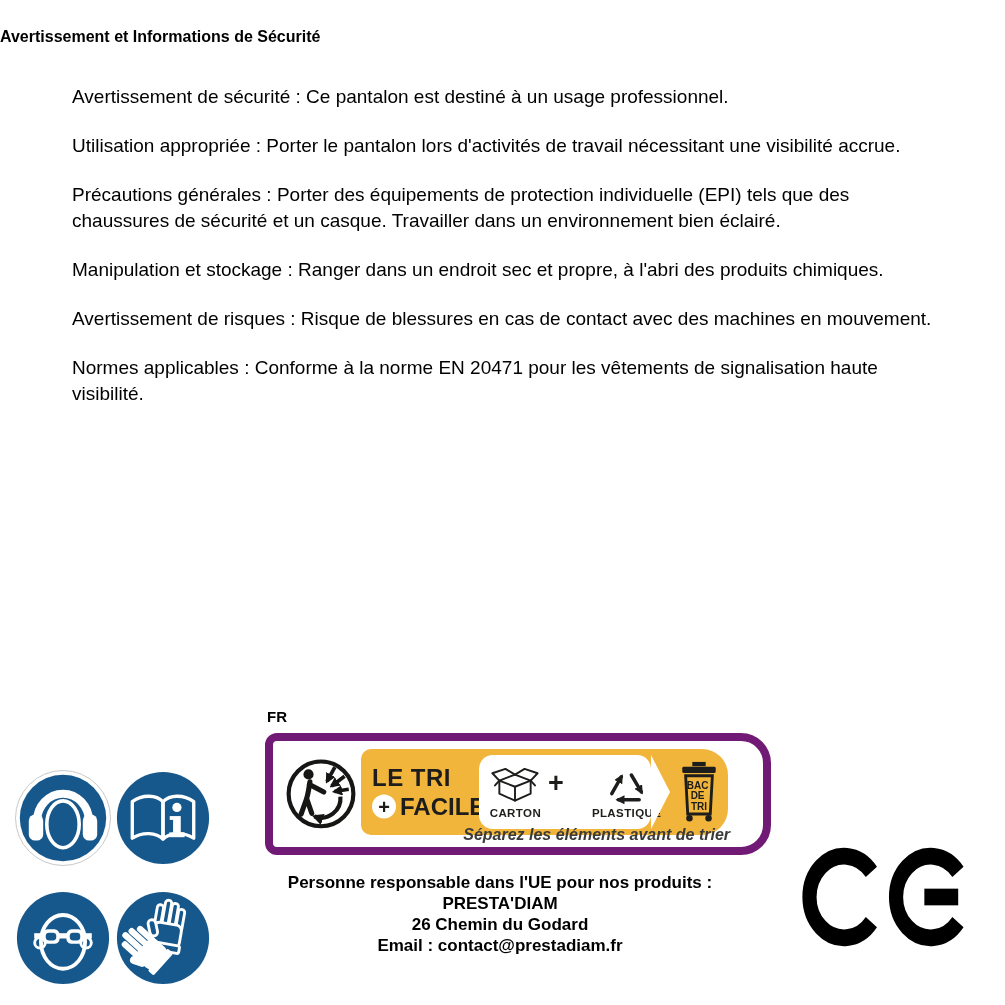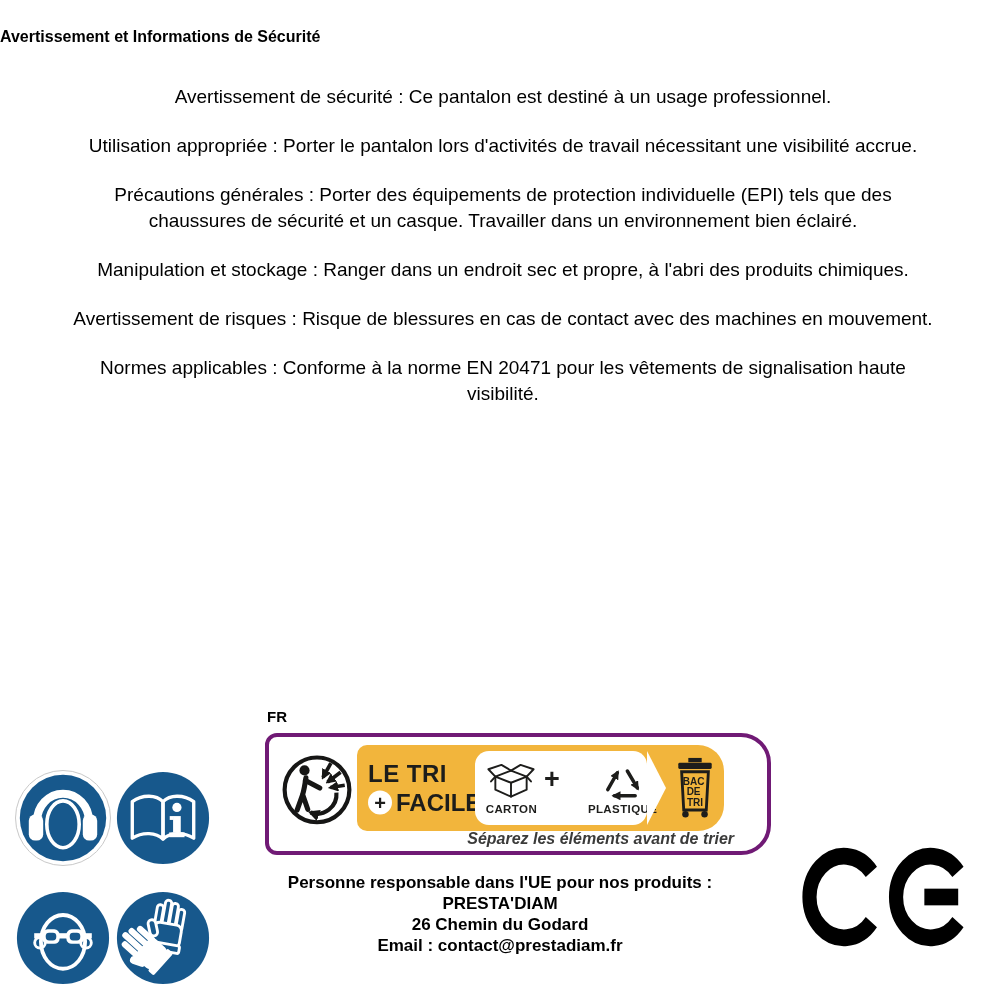--- a/index.html
+++ b/index.html
@@ -3,26 +3,26 @@
 <meta charset="utf-8">
 <style>
   html,body{margin:0;padding:0;background:#fff;}
   .canvas{position:relative;width:1005px;height:1005px;background:#fff;overflow:hidden;
           font-family:"Liberation Sans",sans-serif;color:#000;}
 
   
   .doc-title{position:absolute;top:28px;left:0;width:100%;text-align:left;
              font-size:16px;font-weight:bold;}
   .paragraphs{position:absolute;top:84px;left:72px;width:862px;font-size:19px;line-height:26px;}
-  .paragraphs p{margin:0 0 23px 0;text-align:center;}
+  .paragraphs p{margin:0 0 23px 0;}
 
   
   .fr-label{position:absolute;left:267px;top:708px;font-size:15px;font-weight:bold;}
   .infotri{position:absolute;left:265px;top:733px;width:506px;height:122px;background:#fff;
-           border:4px solid #701a75;border-radius:12px 30px 30px 12px;box-sizing:border-box;}
+           border:8px solid #701a75;border-radius:12px 30px 30px 12px;box-sizing:border-box;}
   .triman{position:absolute;left:11px;top:12px;}
   .band{position:absolute;left:88px;top:8px;width:367px;height:86px;background:#F2B53C;
         border-radius:10px 26px 26px 10px;}
   .letri{position:absolute;left:11px;top:50%;transform:translateY(-50%);color:#1D1D1B;}
   .letri-top{font-size:24px;font-weight:bold;line-height:1;letter-spacing:.5px;}
   .letri-bottom{display:flex;align-items:center;gap:4px;margin-top:5px;}
   .plus-badge{width:24px;height:24px;border-radius:50%;background:#fff;color:#1D1D1B;
               display:flex;align-items:center;justify-content:center;
               font-size:20px;font-weight:bold;line-height:1;}
   .letri-facile{font-size:24px;font-weight:bold;line-height:1;}

